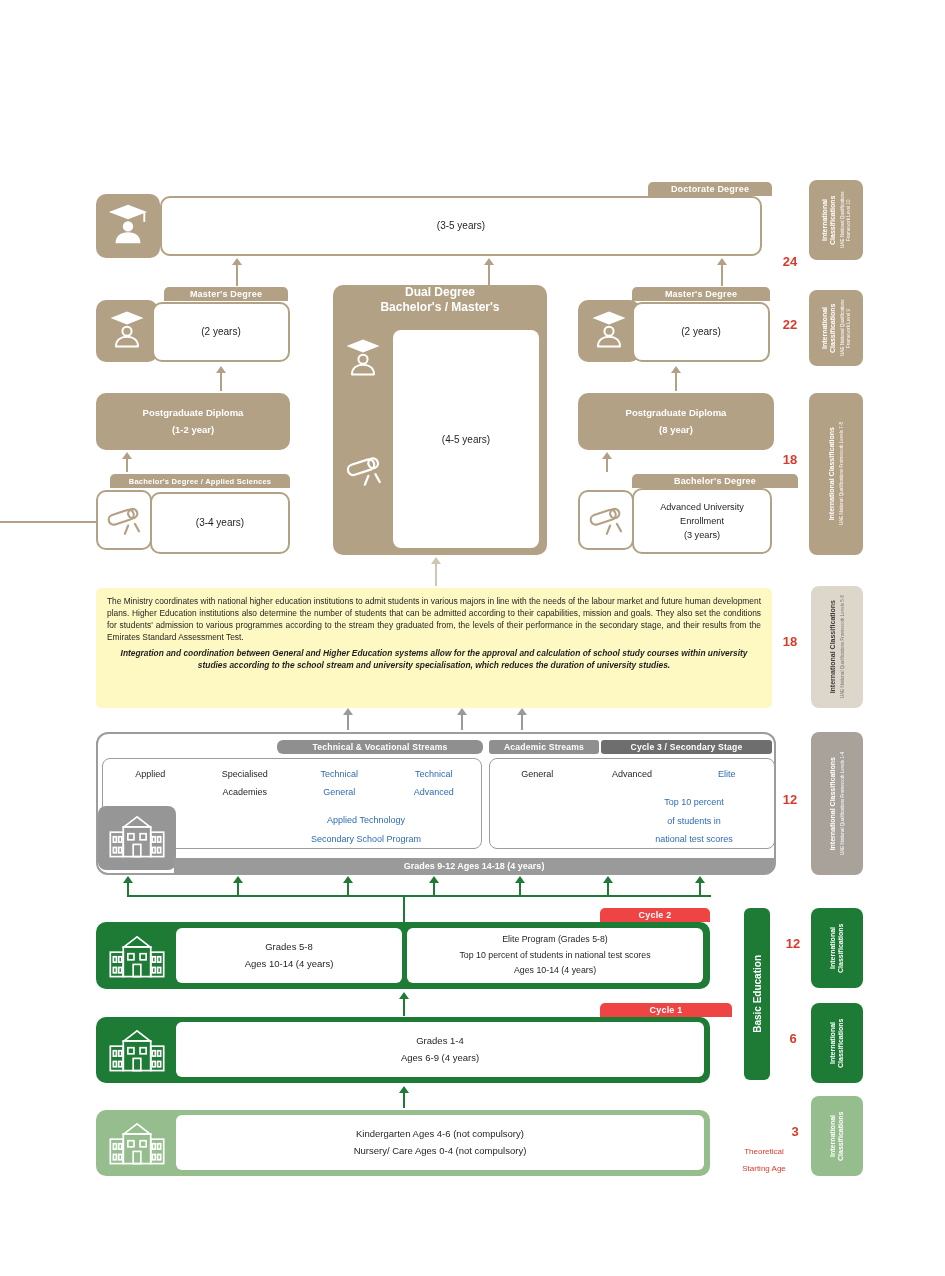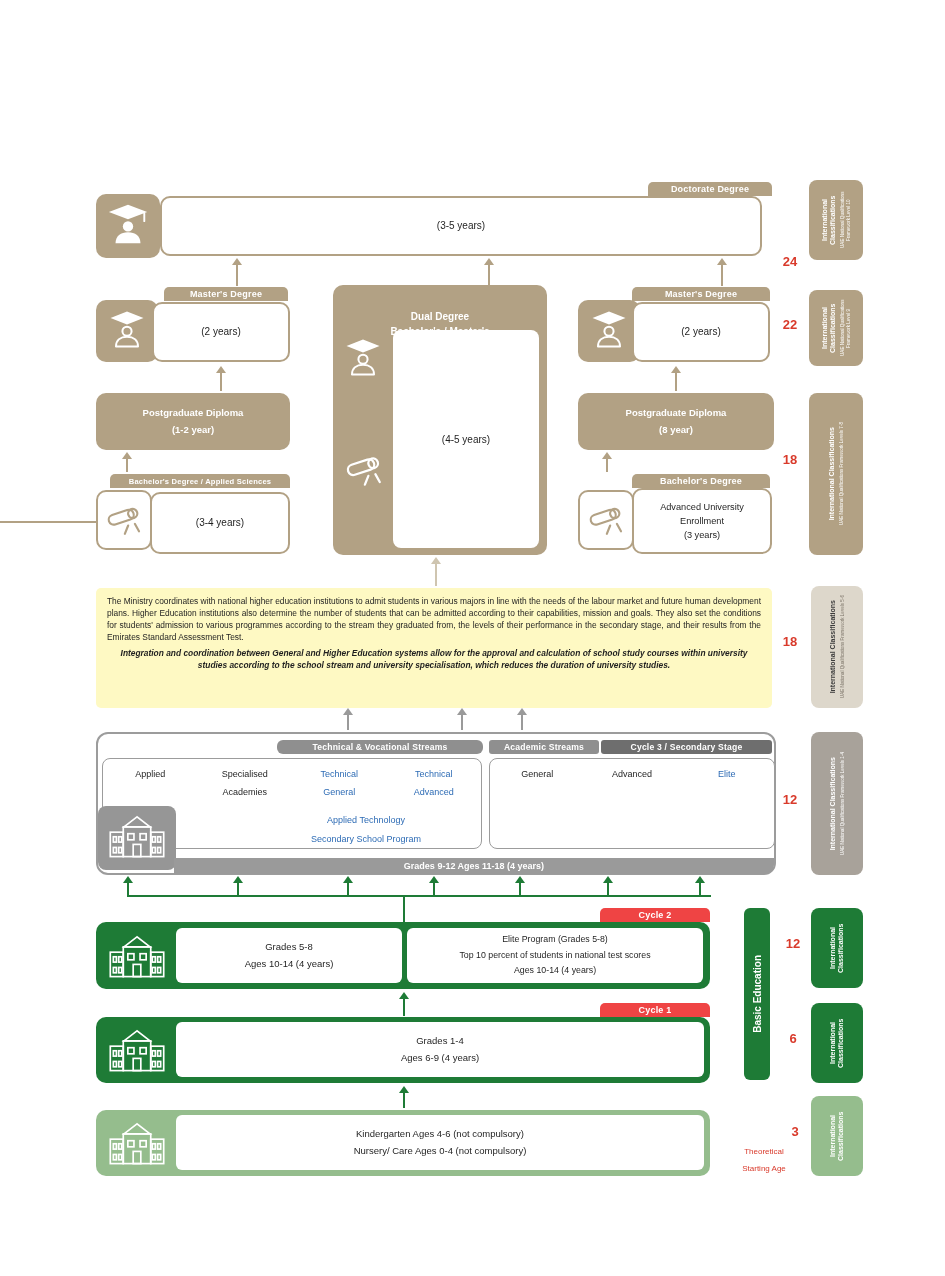--- a/index.html
+++ b/index.html
@@ -107,21 +107,21 @@
         <circle cx="24" cy="26.5" r="5"></circle>
         <path d="M12 43c0-7 5-10.5 12-10.5S36 36 36 43z"></path>
       </svg>
     </span>
   </div>
   <div class="box" style="left:152px;top:302px;width:138px;height:60px;">
     <span>(2 years)</span>
   </div>
 
   <div class="abs" style="left:333px;top:285px;width:214px;height:270px;background:#b2a184;border-radius:10px;">
-    <div style="padding-top:24px;text-align:center;color:#fff;font-weight:bold;font-size:10px;line-height:15px;">
+    <div style="padding-top:0;text-align:center;color:#fff;font-weight:bold;font-size:12px;line-height:15px;">
       <div>Dual Degree</div>
       <div>Bachelor's / Master's</div>
     </div>
   </div>
   <div class="abs" style="left:393px;top:330px;width:146px;height:218px;background:#fff;border-radius:8px;
        display:flex;align-items:center;justify-content:center;font-size:10px;">
     <span>(4-5 years)</span>
   </div>
   <div class="abs" style="left:338px;top:328px;width:50px;height:58px;color:#fff;display:flex;align-items:center;justify-content:center;">
     <svg viewBox="0 0 48 48" width="44" height="44" fill="none" stroke="currentColor" stroke-width="2.2" stroke-linejoin="round">
@@ -186,21 +186,21 @@
           </g>
         <path d="M29 33l-4 10"></path>
           <path d="M37 31l5 9"></path>
       </svg>
     </span>
   </div>
   <div class="box" style="left:150px;top:492px;width:140px;height:62px;">
     <span>(3-4 years)</span>
   </div>
 
-  <div class="tag tan" style="left:632px;top:474px;width:138px;height:14px;">Bachelor's Degree</div>
+  <div class="tag tan" style="left:632px;top:474px;width:166px;height:14px;">Bachelor's Degree</div>
   <div class="tile white" style="left:578px;top:490px;width:56px;height:60px;">
     <span>
       <svg viewBox="0 0 48 48" width="40" height="40" fill="none" stroke="currentColor" stroke-width="2.6" stroke-linecap="round" stroke-linejoin="round">
         <g transform="rotate(-18 24 22)">
             <rect x="5" y="16" width="31" height="12" rx="6"></rect>
             <circle cx="35" cy="22" r="5.5"></circle>
           </g>
         <path d="M29 33l-4 10"></path>
           <path d="M37 31l5 9"></path>
       </svg>
@@ -262,20 +262,25 @@
       <div>Secondary School Program</div>
     </div>
   </div>
 
   <div class="sec-inner" style="left:489px;top:758px;width:286px;height:91px;">
     <div class="stream-row">
       <div class="stream-col">General</div>
       <div class="stream-col">Advanced</div>
       <div class="stream-col blue">Elite</div>
     </div>
+    <div class="abs blue" style="right:0px;top:34px;width:160px;text-align:center;line-height:18.5px;">
+      <div>Top 10 percent</div>
+      <div>of students in</div>
+      <div>national test scores</div>
+    </div>
   </div>
 
   <div class="tile gray" style="left:98px;top:806px;width:78px;height:64px;">
     <span>
       <svg viewBox="0 0 76 58" width="58" height="46" fill="none" stroke="currentColor" stroke-width="2.2">
         <rect x="3" y="24" width="17" height="32"></rect>
           <rect x="56" y="24" width="17" height="32"></rect>
         <rect x="20" y="17" width="36" height="39"></rect>
           <polygon points="38,4 21,17 55,17"></polygon>
         <rect x="33" y="40" width="10" height="16"></rect>
@@ -286,21 +291,21 @@
         <rect x="58" y="30" width="4" height="7"></rect>
           <rect x="65" y="30" width="4" height="7"></rect>
         <rect x="58" y="44" width="4" height="7"></rect>
           <rect x="65" y="44" width="4" height="7"></rect>
         <rect x="26" y="26" width="8" height="8"></rect>
           <rect x="42" y="26" width="8" height="8"></rect>
       </svg>
     </span>
   </div>
   <div class="abs" style="left:174px;top:858px;width:600px;height:16px;background:#9a9a9a;color:#fff;font-weight:bold;
-       font-size:9px;display:flex;align-items:center;justify-content:center;border-radius:0 0 9px 0;">Grades 9-12 Ages 11-18 (4 years)</div>
+       font-size:9px;display:flex;align-items:center;justify-content:center;border-radius:0 0 9px 0;">Grades 9-12 Ages 14-18 (4 years)</div>
 
   <div class="age" style="left:775px;top:792px;">12</div>
   <div class="vbadge graytan" style="left:811px;top:732px;width:52px;height:143px;">
     <span class="vtxt t">International Classifications</span>
     <span class="vtxt s">UAE National Qualifications Framework Levels 1-4</span>
   </div>
 
   <div class="hline" style="left:127px;top:895px;width:584px;background:#1e7b36;"></div>
   <div class="vline" style="left:403px;top:896px;height:26px;background:#1e7b36;"></div>
   <div class="arr" style="left:123px;top:876px;height:20px;color:#1e7b36;"></div>
@@ -346,21 +351,21 @@
        display:flex;align-items:center;justify-content:center;color:#fff;">
     <span class="vtxt" style="font-size:10px;font-weight:bold;">Basic Education</span>
   </div>
   <div class="age" style="left:778px;top:936px;">12</div>
   <div class="vbadge green" style="left:811px;top:908px;width:52px;height:80px;">
     <span class="vtxt t">International Classifications</span>
   </div>
 
   <div class="arr" style="left:399px;top:992px;height:24px;color:#1e7b36;"></div>
 
-  <div class="tag green" style="left:600px;top:1003px;width:110px;height:14px;">Cycle 1</div>
+  <div class="tag green" style="left:600px;top:1003px;width:132px;height:14px;">Cycle 1</div>
   <div class="cyc green" style="left:96px;top:1017px;width:614px;height:66px;"></div>
   <div class="abs" style="left:104px;top:1022px;width:66px;height:55px;color:#fff;display:flex;align-items:center;justify-content:center;">
     <svg viewBox="0 0 76 58" width="58" height="46" fill="none" stroke="currentColor" stroke-width="2.2">
       <rect x="3" y="24" width="17" height="32"></rect>
         <rect x="56" y="24" width="17" height="32"></rect>
       <rect x="20" y="17" width="36" height="39"></rect>
         <polygon points="38,4 21,17 55,17"></polygon>
       <rect x="33" y="40" width="10" height="16"></rect>
       <rect x="7" y="30" width="4" height="7"></rect>
         <rect x="14" y="30" width="4" height="7"></rect>

